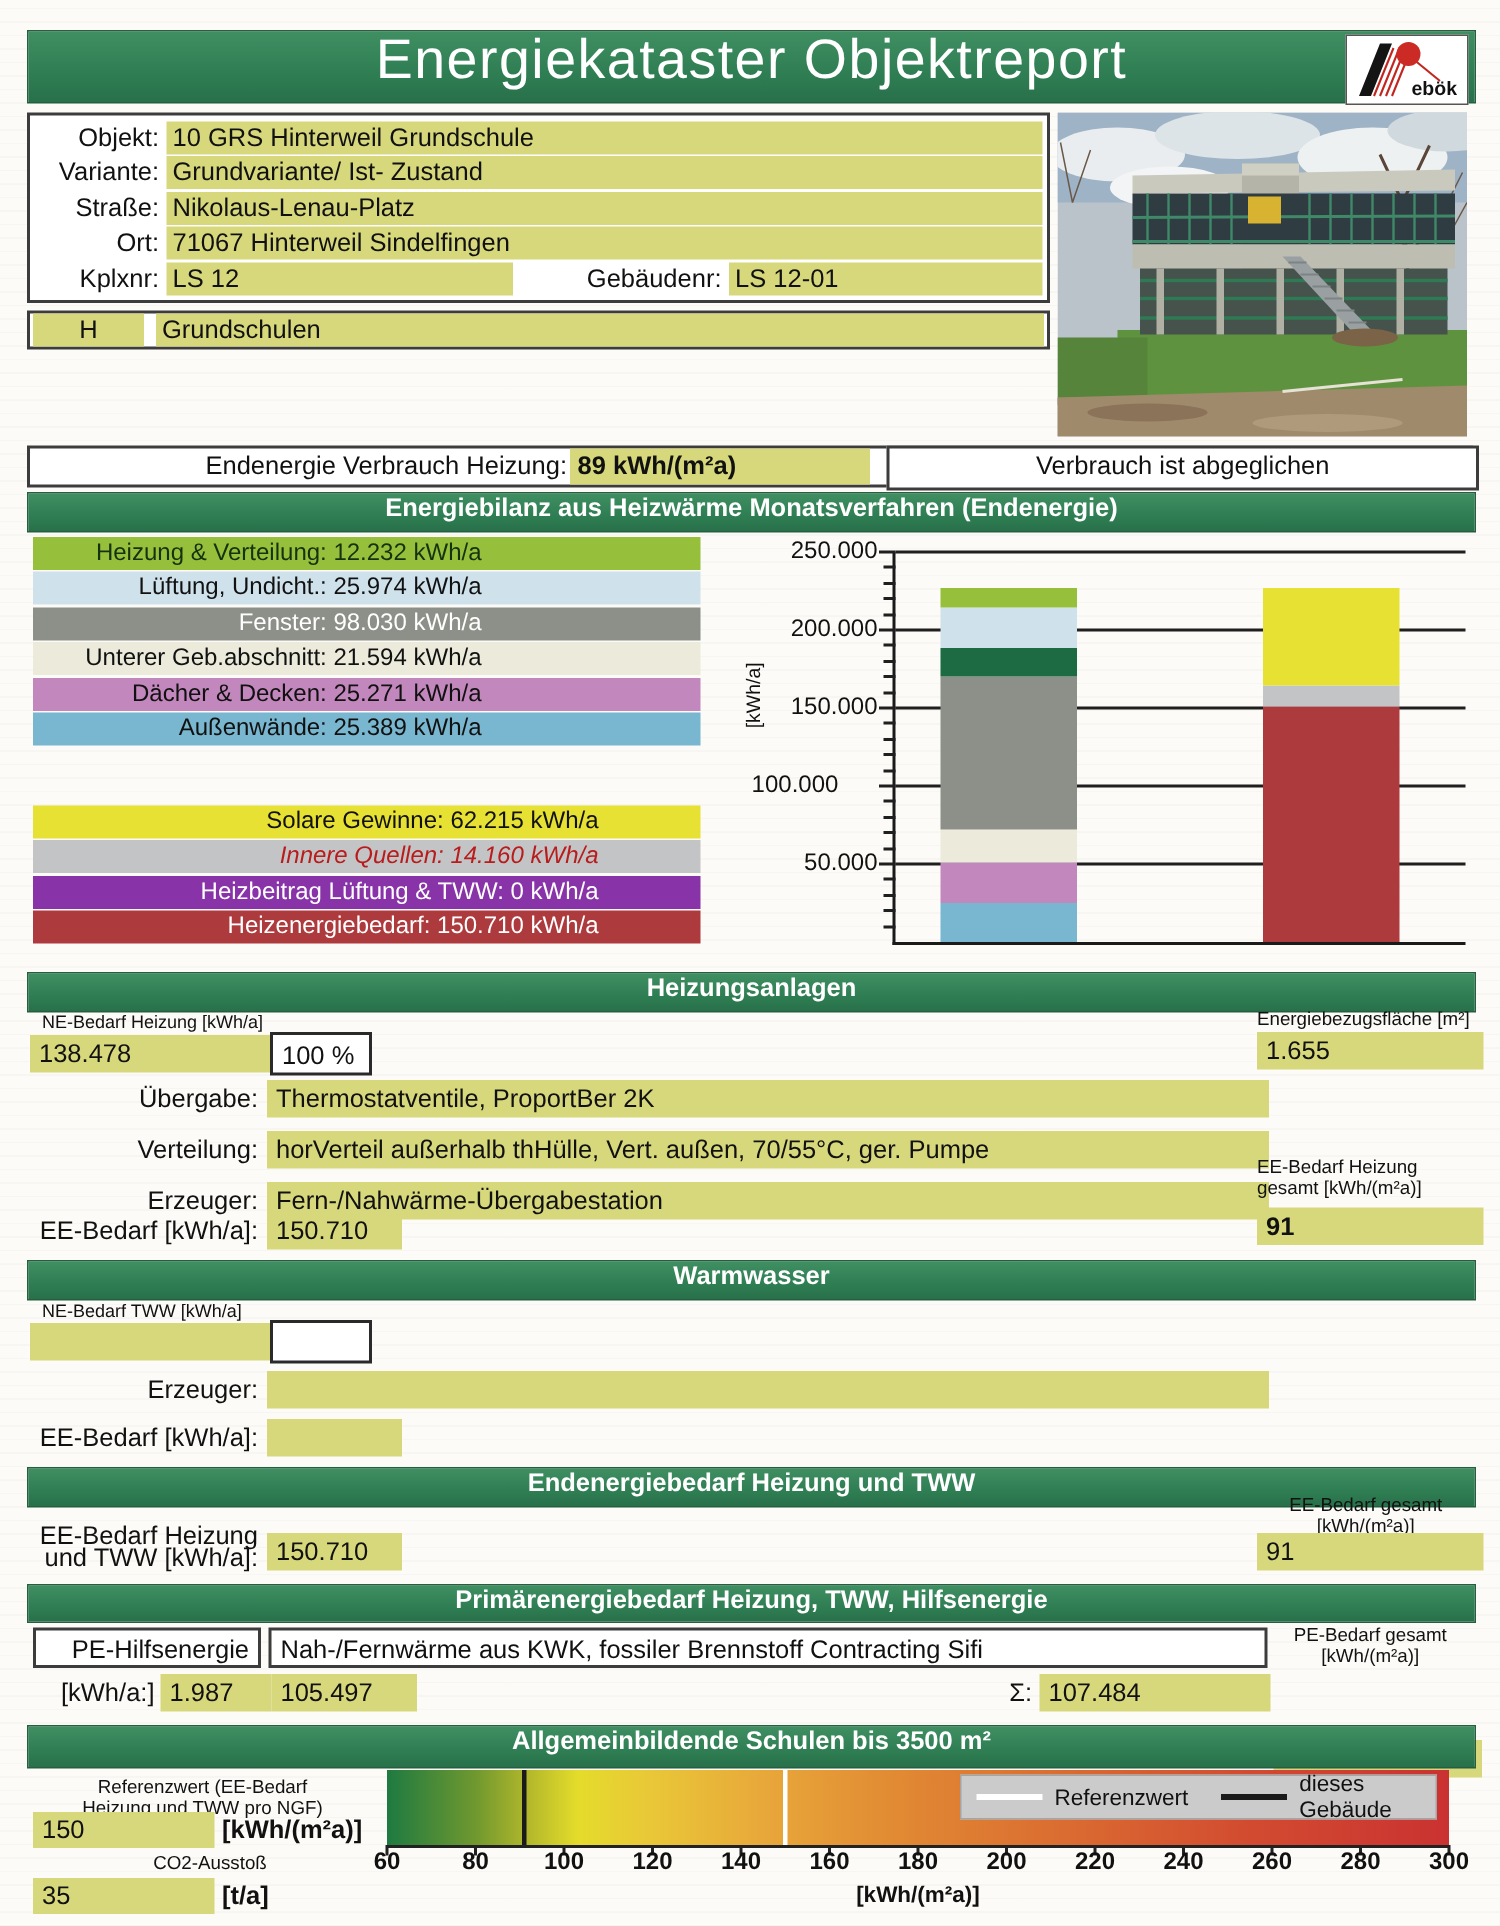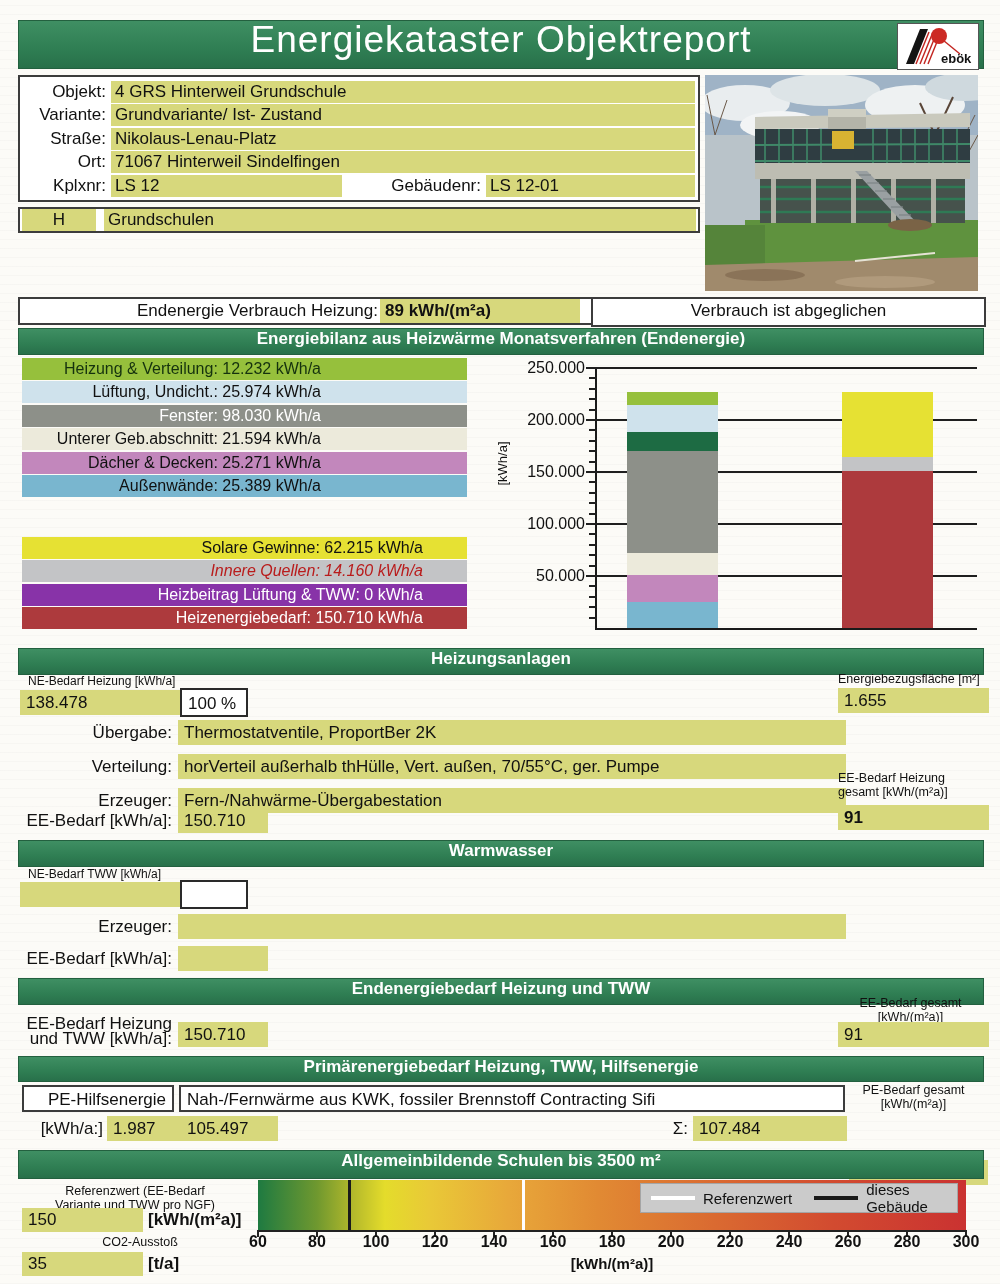--- a/index.html
+++ b/index.html
@@ -43,21 +43,21 @@
   
   .photo{left:705px;top:75px;width:273px;height:216px;}
   
   .verb-box{left:18px;top:297px;width:964px;height:28px;box-sizing:border-box;}
   .verb-label{left:0;top:0;width:358px;height:24px;text-align:right;font-size:17px;line-height:24px;}
   .verb-field{left:360px;top:0;width:200px;height:24px;font-size:17px;line-height:24px;padding-left:5px;box-sizing:border-box;}
   .verb-note{left:571px;top:-2px;width:391px;height:26px;border:2px solid #3c3c3c;background:#fff;text-align:center;font-size:17px;line-height:24px;}
   
   .leg-row{height:22px;margin-bottom:1.4px;font-size:16px;line-height:22px;text-align:right;white-space:nowrap;}
   .loss .leg-pad{padding-right:146px;}
-  .gain .leg-pad{padding-right:44px;}
+  .gain .leg-pad{padding-right:68px;}
   
   .chart{left:470px;top:356px;width:515px;height:290px;}
   .plot{left:125px;top:12px;width:380px;height:260px;border-left:2px solid #1a1a1a;border-bottom:2px solid #1a1a1a;}
   .gridline{position:absolute;left:0;width:100%;height:2px;background:#1f1f1f;}
   .minor-tick{position:absolute;left:-8px;width:8px;height:2px;background:#1f1f1f;}
   .major-tick{position:absolute;left:-11px;width:11px;height:2px;background:#1f1f1f;}
   .seg{position:absolute;}
   .ytick{position:absolute;right:400px;width:110px;text-align:right;font-size:16px;line-height:18px;white-space:nowrap;}
   .chart-ylabel{left:2px;top:100px;font-size:13px;transform:rotate(-90deg);transform-origin:center;width:60px;text-align:center;}
   
@@ -98,21 +98,21 @@
       <circle cx="41" cy="12" r="8" fill="#cc2a24"></circle>
       <polygon points="8,40 22,5 30,5 16,40" fill="#141414"></polygon>
       <text x="43" y="39" font-size="13" font-weight="bold" fill="#111" font-family="Liberation Sans, sans-serif">ebök</text>
     </svg>
   </div>
 
   <div class="abs boxed obj-box">
     <div id="obj-rows">
         <div class="obj-row">
           <div class="obj-label">Objekt:</div>
-          <div class="obj-field field grow">4 GRS Hinterweil Grundschule</div>
+          <div class="obj-field field grow">10 GRS Hinterweil Grundschule</div>
         </div>
         <div class="obj-row">
           <div class="obj-label">Variante:</div>
           <div class="obj-field field grow">Grundvariante/ Ist- Zustand</div>
         </div>
         <div class="obj-row">
           <div class="obj-label">Straße:</div>
           <div class="obj-field field grow">Nikolaus-Lenau-Platz</div>
         </div>
         <div class="obj-row">
@@ -288,21 +288,21 @@
         <div class="seg" style="left: 30px; width: 91px; bottom: 52.6864px; height: 22.4578px; background: rgb(236, 234, 219);"></div>
         <div class="seg" style="left: 30px; width: 91px; bottom: 75.1442px; height: 101.951px; background: rgb(141, 144, 137);"></div>
         <div class="seg" style="left: 30px; width: 91px; bottom: 177.095px; height: 19.3398px; background: rgb(29, 107, 67);"></div>
         <div class="seg" style="left: 30px; width: 91px; bottom: 196.435px; height: 27.013px; background: rgb(207, 226, 236);"></div>
         <div class="seg" style="left: 30px; width: 91px; bottom: 223.448px; height: 12.7213px; background: rgb(150, 192, 60);"></div>
         <div class="seg" style="left: 245px; width: 91px; bottom: 0px; height: 156.738px; background: rgb(173, 58, 61);"></div>
         <div class="seg" style="left: 245px; width: 91px; bottom: 156.738px; height: 14.7264px; background: rgb(195, 196, 198);"></div>
         <div class="seg" style="left: 245px; width: 91px; bottom: 171.465px; height: 64.7036px; background: rgb(230, 225, 51);"></div>
       </div>
   <div class="abs ytick" style="top: 211px; left: 5px; width: 110px; right: auto;">50.000</div>
-      <div class="abs ytick" style="top: 159px; left: 5px; width: 110px; right: auto;">100.000</div>
+      <div class="abs ytick" style="top: 159px; left: 5px; width: 110px; right: auto; text-align: center;">100.000</div>
       <div class="abs ytick" style="top: 107px; left: 5px; width: 110px; right: auto;">150.000</div>
       <div class="abs ytick" style="top: 55px; left: 5px; width: 110px; right: auto;">200.000</div>
       <div class="abs ytick" style="top: 3px; left: 5px; width: 110px; right: auto;">250.000</div>
     </div>
 
   <div class="abs green-bar sec-header" style="top:648px;">Heizungsanlagen</div>
   <div class="abs small-lbl" style="left:28px;top:675px;">NE-Bedarf Heizung [kWh/a]</div>
   <div class="abs field val" style="left:20px;top:690px;width:155px;height:25px;">138.478</div>
   <div class="abs pct-box" style="top:688px;">100 %</div>
   <div class="abs small-lbl" style="left:838px;top:673px;font-size:12.5px;">Energiebezugsfläche [m²]</div>
@@ -354,21 +354,21 @@
   <div class="abs" style="left:18px;top:1116px;width:85px;text-align:right;font-size:17px;line-height:25px;">[kWh/a:]</div>
   <div class="abs field val" style="left:107px;top:1116px;width:68px;height:25px;">1.987</div>
   <div class="abs field val" style="left:181px;top:1116px;width:91px;height:25px;">105.497</div>
   <div class="abs" style="left:628px;top:1116px;width:60px;text-align:right;font-size:17px;line-height:25px;">Σ:</div>
   <div class="abs field val" style="left:693px;top:1116px;width:148px;height:25px;">107.484</div>
   <div class="abs field val" style="left:849px;top:1160px;width:133px;height:25px;">65</div>
 
   <div class="abs green-bar sec-header" style="top:1150px;height:27px;">Allgemeinbildende Schulen bis 3500 m²</div>
   <div class="abs small-lbl cl" style="left:30px;top:1184px;width:210px;font-size:12.5px;line-height:14px;">
     <div>Referenzwert (EE-Bedarf</div>
-    <div>Variante und TWW pro NGF)</div>
+    <div>Heizung und TWW pro NGF)</div>
   </div>
   <div class="abs grad-bar" id="grad-bar" style="background: linear-gradient(to right, rgb(30, 122, 65) 0%, rgb(111, 152, 47) 8.33%, rgb(179, 184, 43) 13.33%, rgb(228, 220, 43) 17.92%, rgb(233, 201, 55) 24.17%, rgb(232, 168, 58) 35.42%, rgb(225, 138, 51) 47.92%, rgb(218, 106, 49) 64.58%, rgb(210, 75, 48) 81.25%, rgb(202, 50, 49) 100%);">
       <div class="marker" style="left: 90.45px; width: 3px; background: rgb(26, 26, 26);"></div>
       <div class="marker" style="left: 264px; width: 3px; background: rgb(255, 255, 255);"></div>
       <div class="stick" style="left: -1px;"></div>
       <div class="stick" style="left: 58px;"></div>
       <div class="stick" style="left: 117px;"></div>
       <div class="stick" style="left: 176px;"></div>
       <div class="stick" style="left: 235px;"></div>
       <div class="stick" style="left: 294px;"></div>

